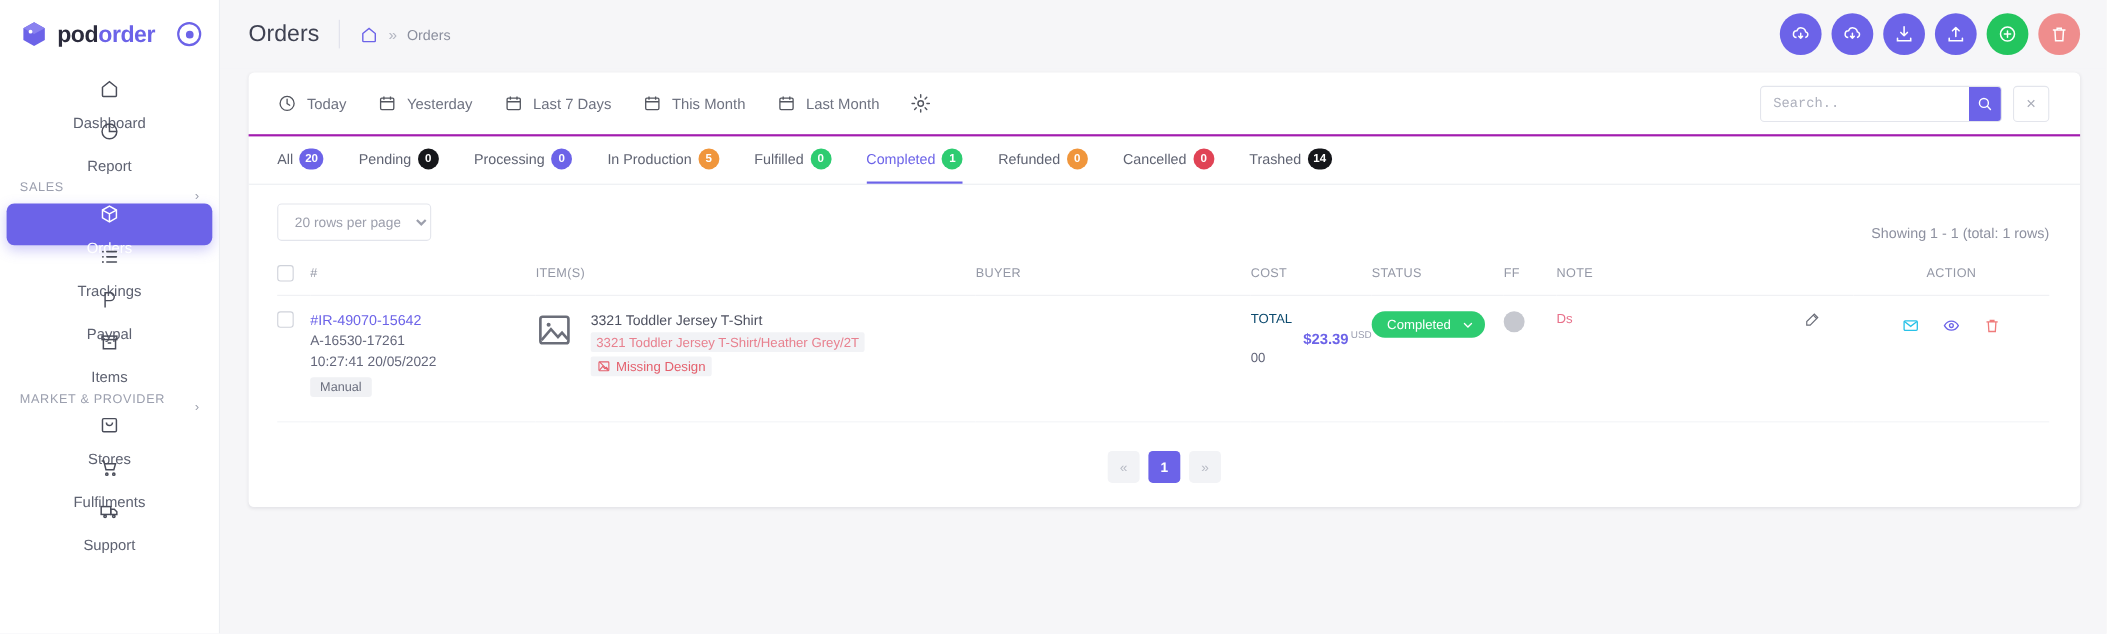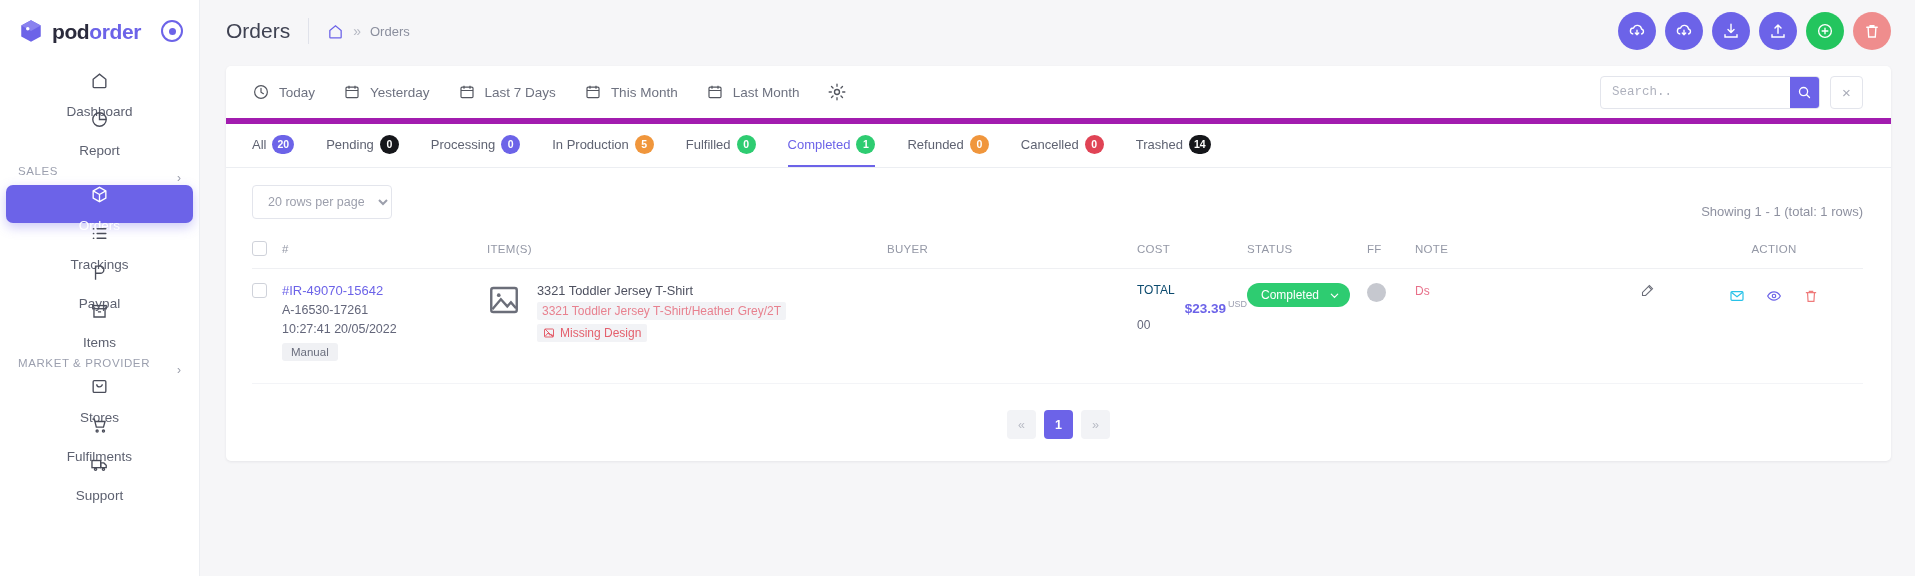--- a/index.html
+++ b/index.html
@@ -68,21 +68,21 @@
   .cbtn.green  { background: #23c55e; }
   .cbtn.red    { background: #ef8d8d; }
 
   
   .card {
     margin: 4px 24px 0 26px; background: #fff; border-radius: 5px;
     box-shadow: 0 1px 3px rgba(20,20,45,.07);
   }
   .filterbar {
     height: 58px; display: flex; align-items: center;
-    padding: 0 28px 0 26px; border-bottom: 6px solid #a21caf;
+    padding: 0 28px 0 26px; border-bottom: 2px solid #a21caf;
   }
   .fitem {
     display: flex; align-items: center; gap: 9px; margin-right: 28px;
     font-size: 13.5px; color: #6e7280; cursor: pointer;
   }
   .fitem svg { width: 18px; height: 18px; color: #53565f; display: block; }
   .gear { width: 20px; height: 20px; color: #53565f; cursor: pointer; display: block; }
 
   .searchwrap { margin-left: auto; display: flex; align-items: center; gap: 10px; }
   .searchbox {
@@ -527,21 +527,21 @@
                   <span>Completed</span>
                   <svg viewBox="0 0 24 24" fill="none" stroke="currentColor" stroke-width="2.6">
                       <path d="M5 9l7 7 7-7" stroke-linecap="round"></path>
                     </svg>
                 </span>
               </td>
               <td>
                   <span class="ff-dot"></span>
                 </td>
               <td>
-                <div style="display:flex;align-items:center;justify-content:space-between;padding-right:30px;">
+                <div style="display:flex;align-items:flex-start;justify-content:space-between;padding-right:30px;">
                   <span class="note-text">Ds</span>
                   <svg class="edit-ico" viewBox="0 0 24 24" fill="none" stroke="currentColor" stroke-width="1.7">
                       <path d="M4 20h5l11-11-5-5L4 15v5z"></path>
                       <path d="M13.5 5.5l5 5"></path>
                     </svg>
                 </div>
               </td>
               <td>
                 <div class="actions" style="justify-content:center;padding-top:5px;">
                   <svg class="a-mail" viewBox="0 0 24 24" fill="none" stroke="currentColor" stroke-width="1.8">

